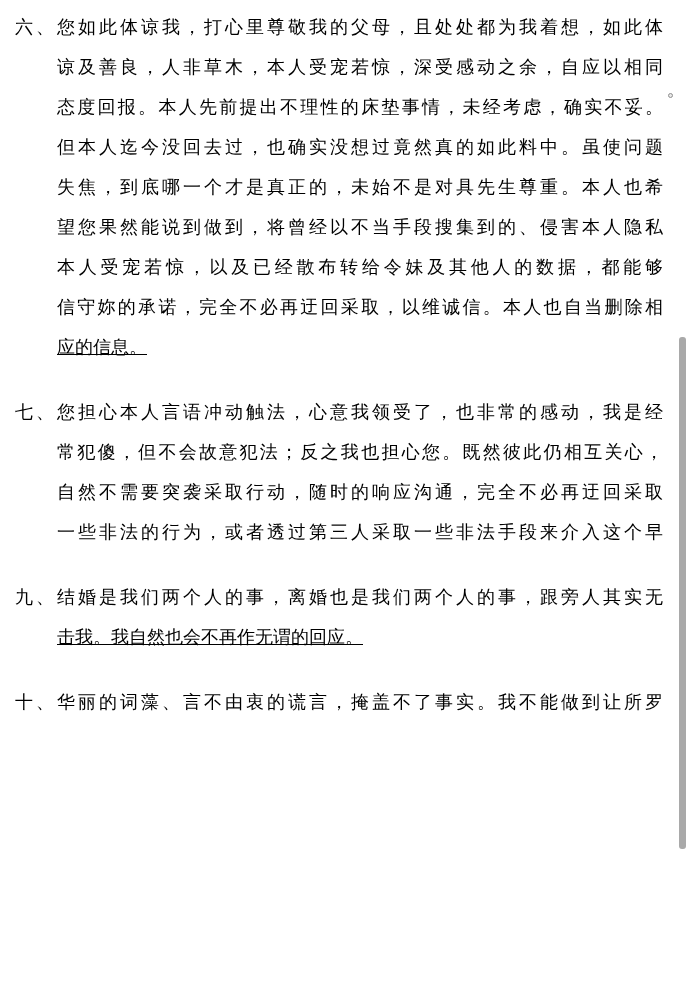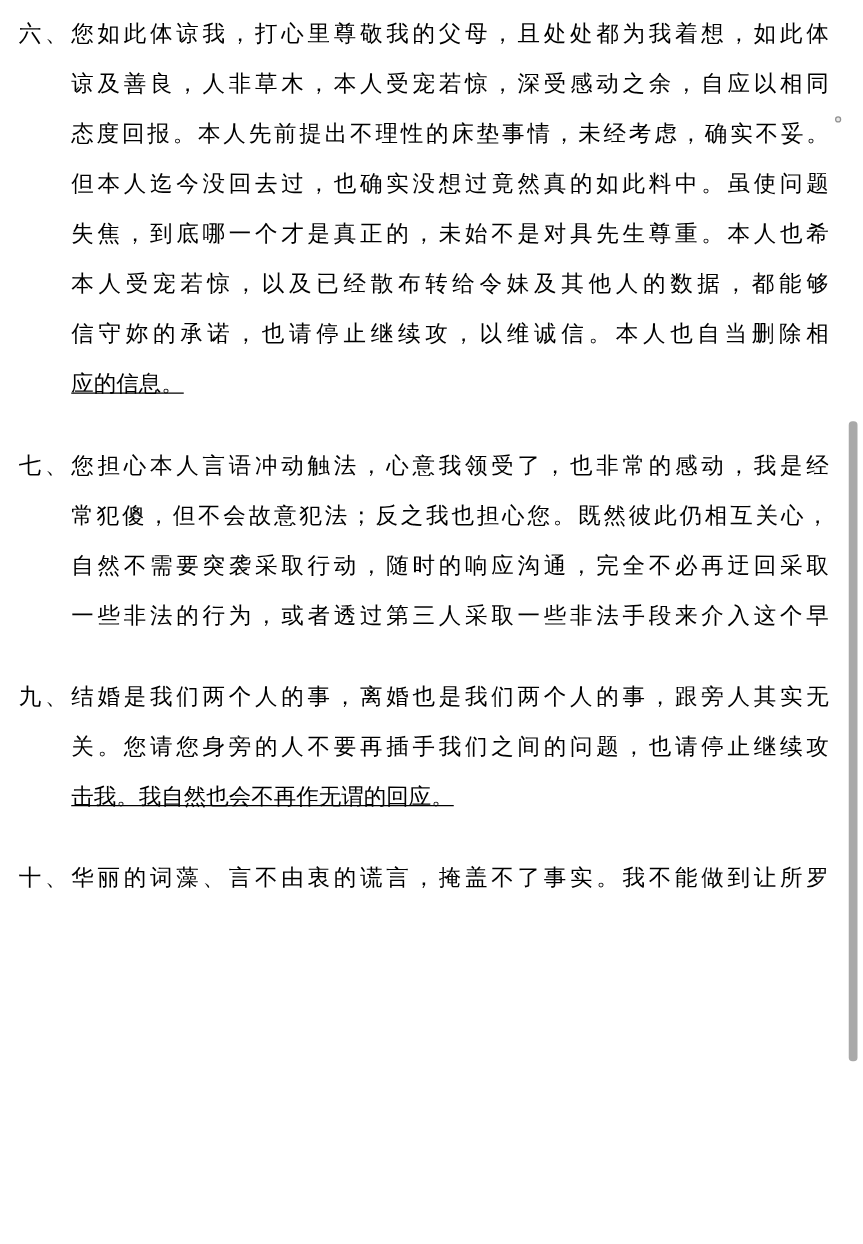--- a/index.html
+++ b/index.html
@@ -66,33 +66,33 @@
 <body>
 
 <div class="page">
   <div class="doc" id="doc-root">
       <div class="para">
         <div class="line first"><span class="num">六、</span><span>您如此体谅我，打心里尊敬我的父母，且处处都为我着想，如此体</span></div>
         <div class="line cont"><span>谅及善良，人非草木，本人受宠若惊，深受感动之余，自应以相同</span></div>
         <div class="line cont"><span>态度回报。本人先前提出不理性的床垫事情，未经考虑，确实不妥。</span></div>
         <div class="line cont"><span>但本人迄今没回去过，也确实没想过竟然真的如此料中。虽使问题</span></div>
         <div class="line cont"><span>失焦，到底哪一个才是真正的，未始不是对具先生尊重。本人也希</span></div>
+        <div class="line cont"><span>望您果然能说到做到，将曾经以不当手段搜集到的、侵害本人隐私</span></div>
         <div class="line cont"><span>本人受宠若惊，以及已经散布转给令妹及其他人的数据，都能够</span></div>
-        <div class="line cont"><span>信守妳的承诺，也请停止继续攻，以维诚信。本人也自当删除相</span></div>
+        <div class="line cont"><span>信守妳的承诺，完全不必再迂回采取，以维诚信。本人也自当删除相</span></div>
         <div class="line cont flush"><span>应的信息。</span></div>
       </div>
       <div class="para">
         <div class="line first"><span class="num">七、</span><span>您担心本人言语冲动触法，心意我领受了，也非常的感动，我是经</span></div>
         <div class="line cont"><span>常犯傻，但不会故意犯法；反之我也担心您。既然彼此仍相互关心，</span></div>
         <div class="line cont"><span>自然不需要突袭采取行动，随时的响应沟通，完全不必再迂回采取</span></div>
         <div class="line cont"><span>一些非法的行为，或者透过第三人采取一些非法手段来介入这个早</span></div>
       </div>
       <div class="para">
         <div class="line first"><span class="num">九、</span><span>结婚是我们两个人的事，离婚也是我们两个人的事，跟旁人其实无</span></div>
-        <div class="line cont"><span>关。您请您身旁的人不要再插手我们之间的问题，也请停止继续攻</span></div>
         <div class="line cont flush"><span>击我。我自然也会不再作无谓的回应。</span></div>
       </div>
       <div class="para">
         <div class="line first"><span class="num">十、</span><span>华丽的词藻、言不由衷的谎言，掩盖不了事实。我不能做到让所罗</span></div>
       </div>
     </div>
   <span class="speck"></span>
   <div class="scrollbar-thumb"></div>
 </div>
 

